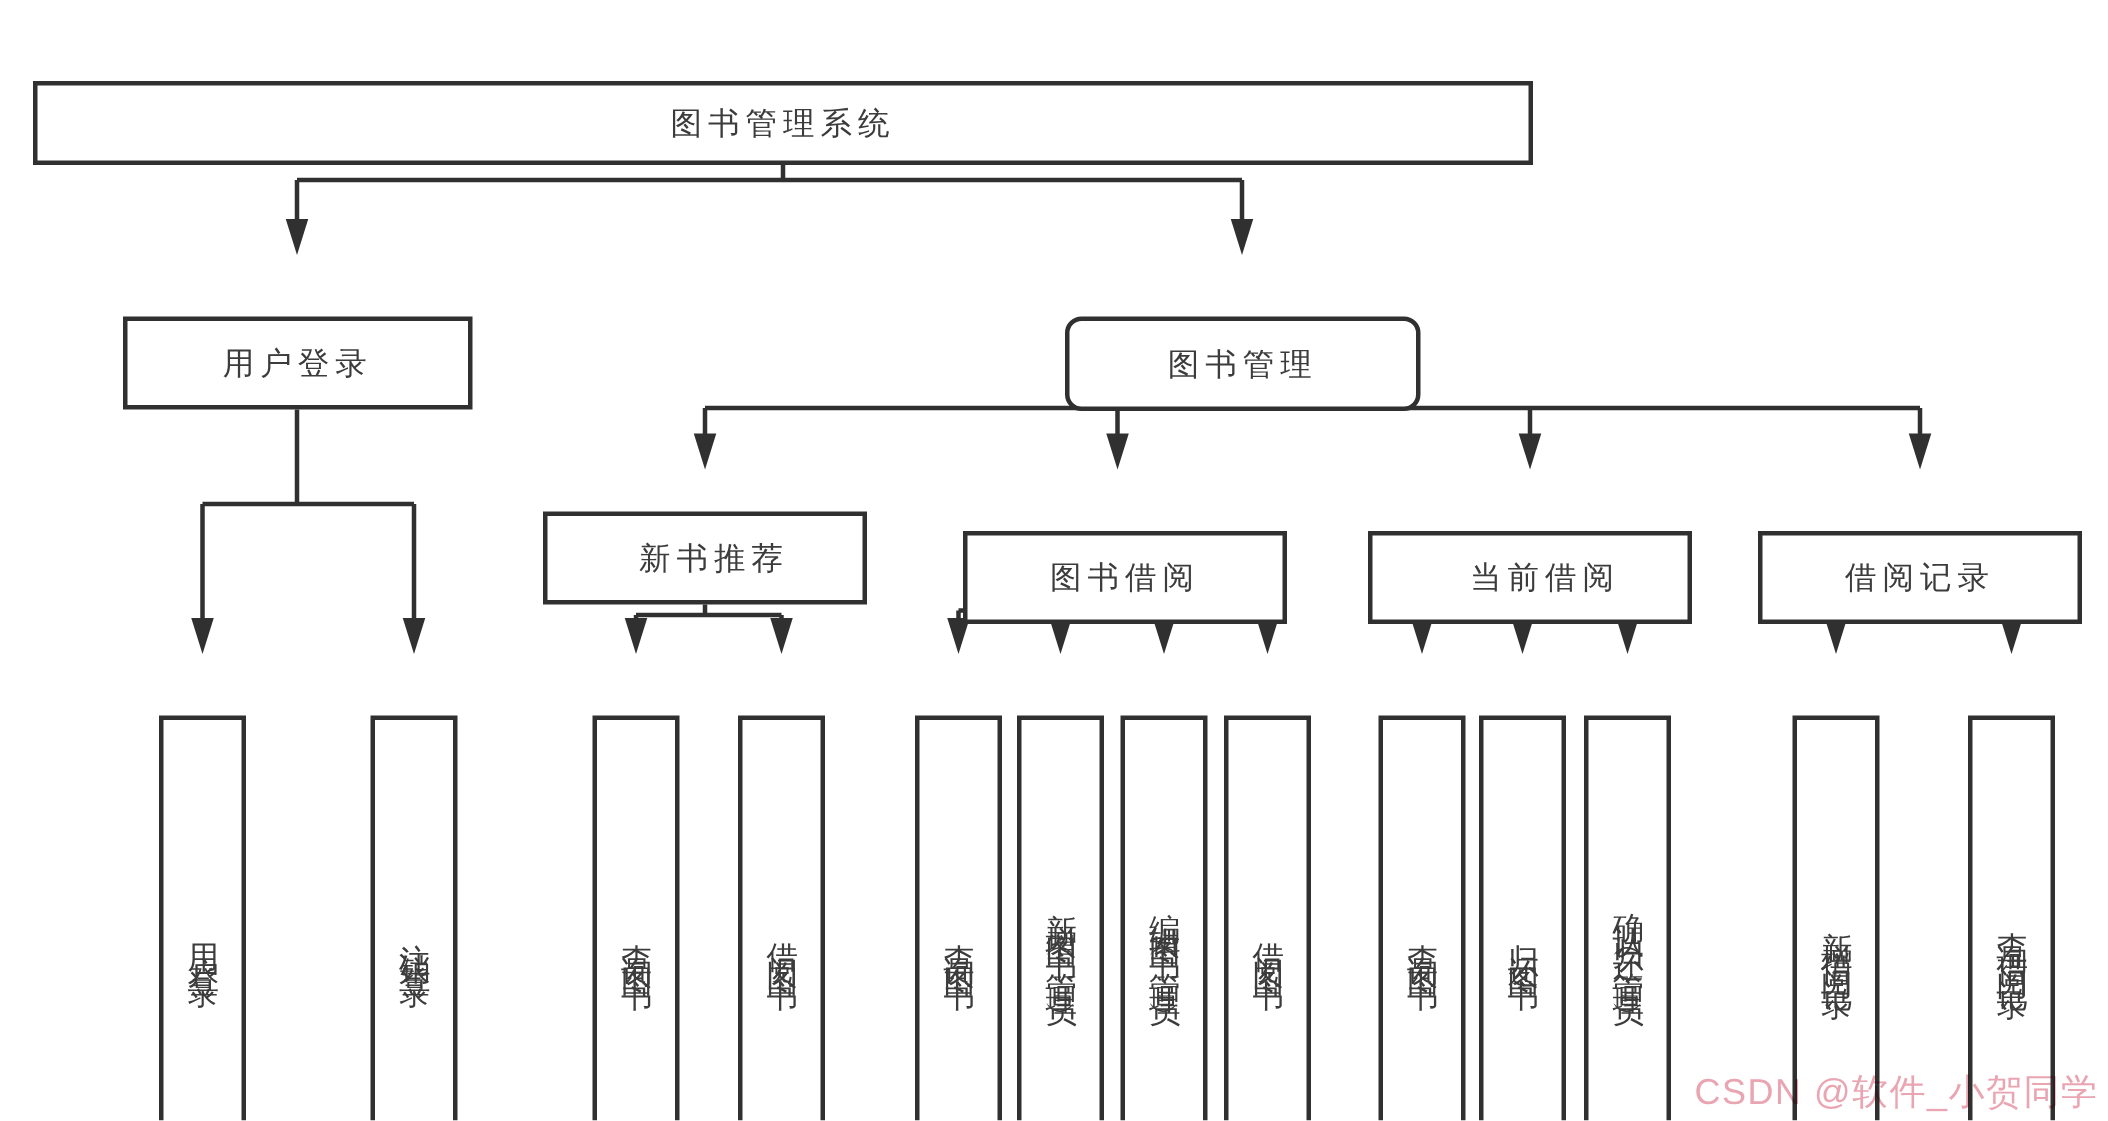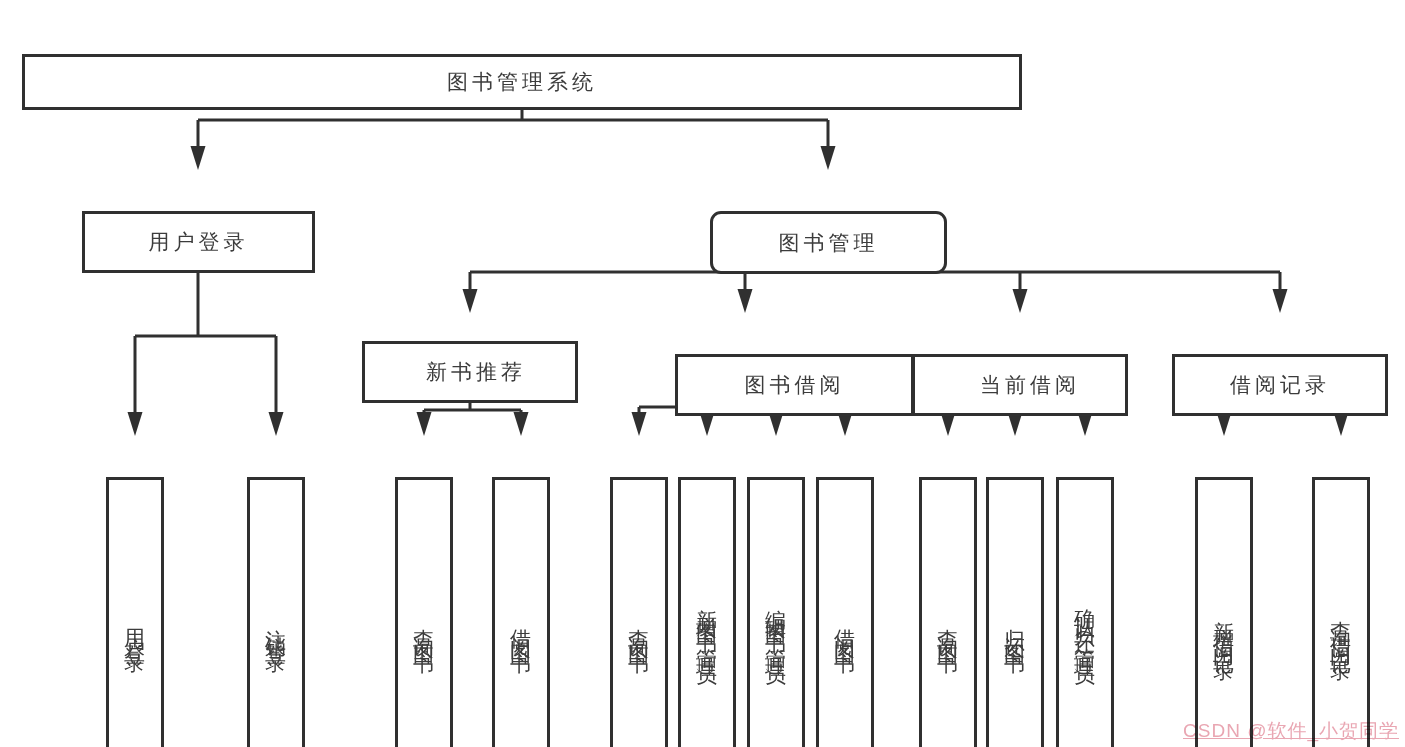--- a/index.html
+++ b/index.html
@@ -38,26 +38,25 @@
     writing-mode: vertical-rl;
     text-orientation: mixed;
     font-size: 21px;
     letter-spacing: 8px;
     line-height: 1;
   }
   .watermark {
     position: absolute;
     right: 6px;
     bottom: 3px;
-    font-size: 19px;
+    font-size: 24px;
     letter-spacing: 1px;
     color: var(--wm, #e9a6b2);
     mix-blend-mode: multiply;
     white-space: nowrap;
-    text-decoration: underline;
   }
 </style>
 </head>
 <body>
 
 <div class="stage" style="--bg: #ffffff; --line: #303030; --text: #3c3c3c; --wm: #e9a6b2;">
 
   <svg class="connectors" width="1405" height="747" viewBox="0 0 1405 747" xmlns="http://www.w3.org/2000/svg">
       <path d="M522 69 V120 M198 120 H828 M198 120 V150 M828 120 V150 " stroke="#303030" stroke-width="3" fill="none"></path>
       <polygon points="190.5,146 205.5,146 198,170" fill="#303030"></polygon>
@@ -86,21 +85,21 @@
       <polygon points="1216.5,412 1231.5,412 1224,436" fill="#303030"></polygon>
       <polygon points="1333.5,412 1348.5,412 1341,436" fill="#303030"></polygon>
     </svg>
 
   <div class="node h" style="left:22px; top:13px; width:1000px; height:56px;">图书管理系统</div>
 
   <div class="node h" style="left:82px; top:170px; width:233px; height:62px;">用户登录</div>
   <div class="node h" style="left:710px; top:170px; width:237px; height:63px;border-radius:11px;">图书管理</div>
 
   <div class="node h" style="left:362px; top:300px; width:216px; height:62px;padding-left:12px;">新书推荐</div>
-  <div class="node h" style="left:675px; top:313px; width:239px; height:62px;">图书借阅</div>
+  <div class="node h" style="left:642px; top:313px; width:216px; height:62px;">图书借阅</div>
   <div class="node h" style="left:912px; top:313px; width:216px; height:62px;padding-left:20px;">当前借阅</div>
   <div class="node h" style="left:1172px; top:313px; width:216px; height:62px;">借阅记录</div>
 
   <div class="node v" style="left:106px; top:436px; width:58px; height:301px;">用户登录</div>
   <div class="node v" style="left:247px; top:436px; width:58px; height:301px;">注销登录</div>
 
   <div class="node v" style="left:395px; top:436px; width:58px; height:301px;">查询图书</div>
   <div class="node v" style="left:492px; top:436px; width:58px; height:301px;">借阅图书</div>
 
   <div class="node v" style="left:610px; top:436px; width:58px; height:301px;">查询图书</div>

